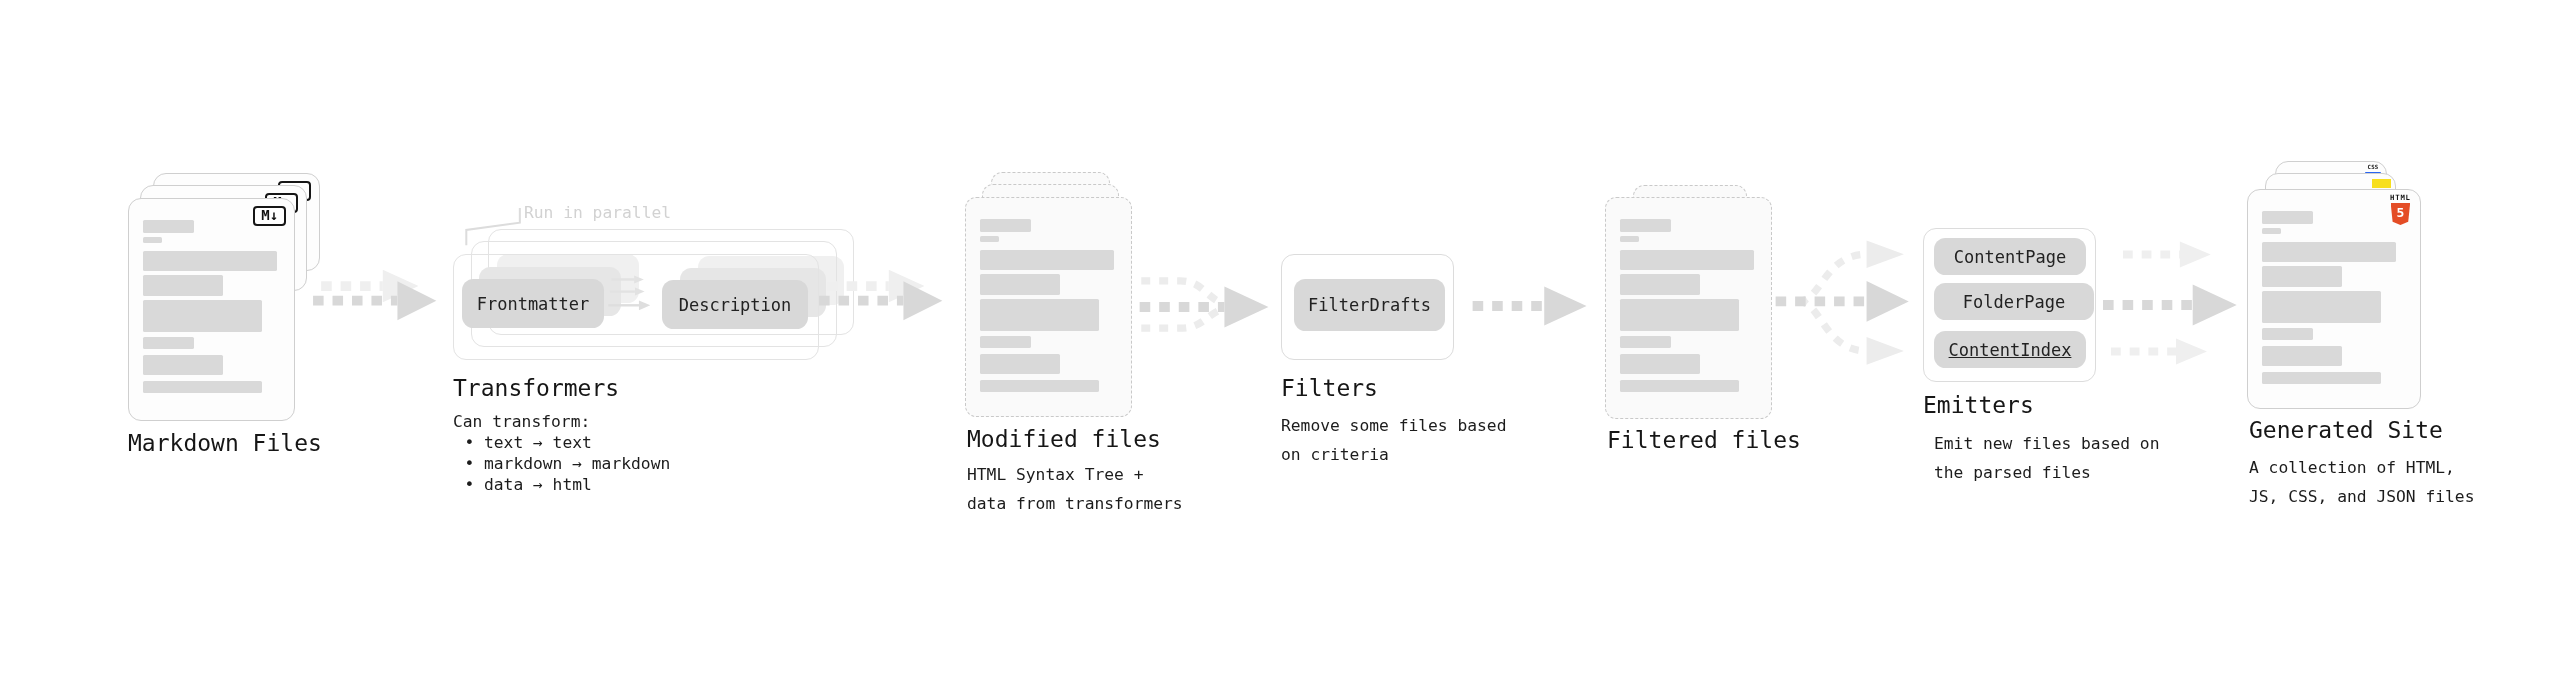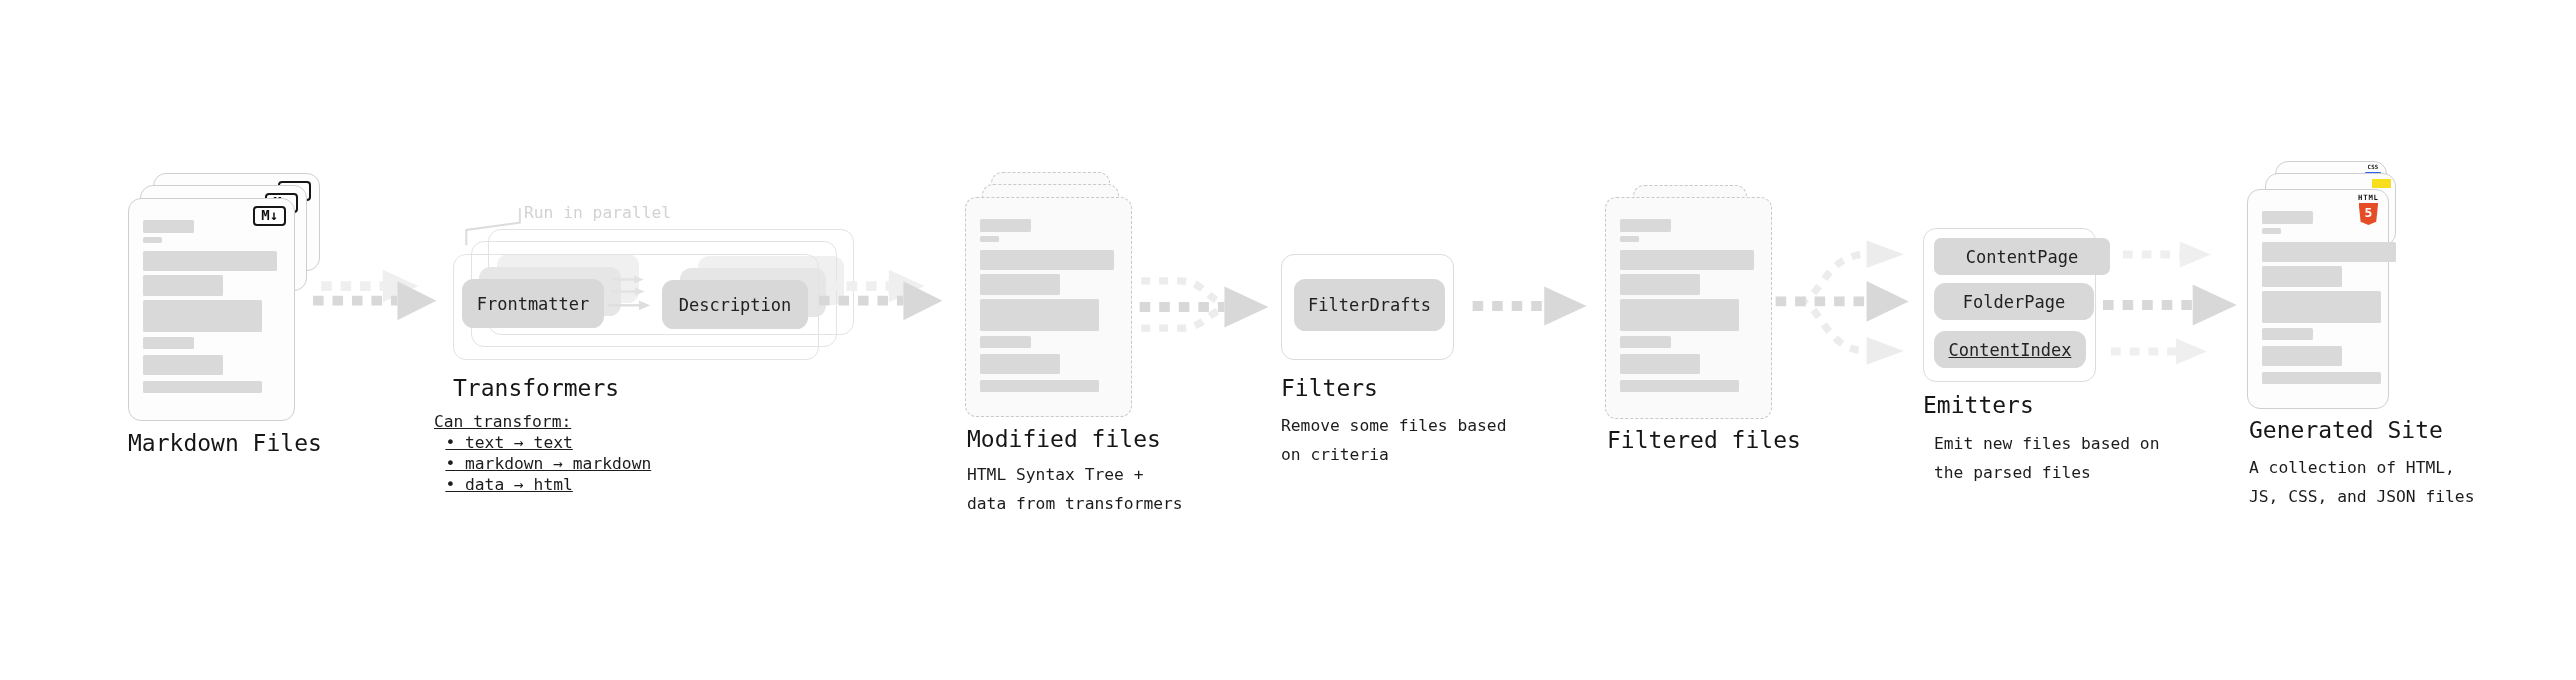--- a/index.html
+++ b/index.html
@@ -96,21 +96,21 @@
     <svg class="arrow-svg" style="left:608px;top:273px;" width="49" height="42" viewBox="0 0 60 52">
       <line x1="4" y1="8" x2="32" y2="8" stroke="#e2e2e2" stroke-width="3"></line>
       <polygon points="32,3 32,13 44,8" fill="#e2e2e2"></polygon>
       <line x1="2" y1="23" x2="33" y2="23" stroke="#e2e2e2" stroke-width="3"></line>
       <polygon points="33,18 33,28 45,23" fill="#e2e2e2"></polygon>
       <line x1="0" y1="40" x2="38" y2="40" stroke="#dedede" stroke-width="3"></line>
       <polygon points="38,34 38,46 52,40" fill="#dedede"></polygon>
     </svg>
 
     <div class="stage-title" style="left:453px;top:375px;">Transformers</div>
-    <div class="desc-block" style="left:434px;top:411px;text-decoration:underline;">
+    <div class="desc-block" style="left:453px;top:411px;">
       <div>Can transform:</div>
       <div class="bullet">• text → text</div>
       <div class="bullet">• markdown → markdown</div>
       <div class="bullet">• data → html</div>
     </div>
   </div>
 
   <svg class="arrow-svg" style="left:819px;top:265px;" width="138" height="73" viewBox="0 0 170 90">
     <line x1="10" y1="26" x2="86" y2="26" stroke="#efefef" stroke-width="12" stroke-dasharray="13 11"></line>
     <polygon points="86,6 86,46 130,26" fill="#efefef"></polygon>
@@ -179,21 +179,21 @@
     <path d="M30,83 C58,83 62,25 114,25" fill="none" stroke="#ececec" stroke-width="9" stroke-dasharray="11 11"></path>
     <polygon points="114,8 114,42 160,25" fill="#ececec"></polygon>
     <path d="M30,83 C58,83 62,144 114,144" fill="none" stroke="#ececec" stroke-width="9" stroke-dasharray="11 11"></path>
     <polygon points="114,127 114,161 160,144" fill="#ececec"></polygon>
     <line x1="2" y1="83" x2="114" y2="83" stroke="#d8d8d8" stroke-width="12" stroke-dasharray="13 11"></line>
     <polygon points="114,58 114,108 166,83" fill="#d8d8d8"></polygon>
   </svg>
 
   <div>
     <div class="panel" style="left:1923px;top:228px;width:173px;height:154px;"></div>
-    <div class="chip l2" style="left:1934px;top:238px;width:176px;height:37px;border-radius:7px;">ContentPage</div>
+    <div class="chip l2" style="left:1934px;top:238px;width:152px;height:37px;">ContentPage</div>
     <div class="chip l2" style="left:1934px;top:283px;width:160px;height:37px;">FolderPage</div>
     <div class="chip l2" style="left:1934px;top:331px;width:152px;height:37px;text-decoration:underline;">ContentIndex</div>
     <div class="stage-title" style="left:1923px;top:392px;">Emitters</div>
     <div class="stage-desc" style="left:1923px;top:429px;margin-left:11px;">Emit new files based on
 the parsed files</div>
   </div>
 
   <svg class="arrow-svg" style="left:2123px;top:239px;" width="91" height="31" viewBox="0 0 112 38">
     <line x1="0" y1="19" x2="70" y2="19" stroke="#efefef" stroke-width="10" stroke-dasharray="12 11"></line>
     <polygon points="70,3 70,35 108,19" fill="#efefef"></polygon>
@@ -210,21 +210,21 @@
   <div>
     <div class="doc-card" style="left:2275px;top:161px;width:112px;height:65px;">
       <div class="css-badge" style="right:4.9px;top:3.3px;">
         <div class="css-text">CSS</div>
         <div class="css-bar"></div>
       </div>
     </div>
     <div class="doc-card" style="left:2265px;top:173px;width:131px;height:73px;">
       <div class="js-badge" style="right:4.1px;top:4.9px;width:18.7px;height:9px;"></div>
     </div>
-    <div class="doc-card" style="left:2247px;top:189px;width:142px;height:220px;">
+    <div class="doc-card" style="left:2247px;top:189px;width:174px;height:220px;">
       <div class="html-badge" style="right:8.1px;top:4.1px;">
         <div class="html-text">HTML</div>
         <div class="html-shield">5</div>
       </div>
       <div class="bars">
           <div class="bar" style="width: 51px; height: 13px; margin-top: 0px;"></div>
           <div class="bar" style="width: 18.7px; height: 5.7px; margin-top: 4.1px;"></div>
           <div class="bar" style="width: 134px; height: 20.3px; margin-top: 8.1px;"></div>
           <div class="bar" style="width: 80px; height: 20.3px; margin-top: 4.1px;"></div>
           <div class="bar" style="width: 119px; height: 32.5px; margin-top: 4.1px;"></div>

